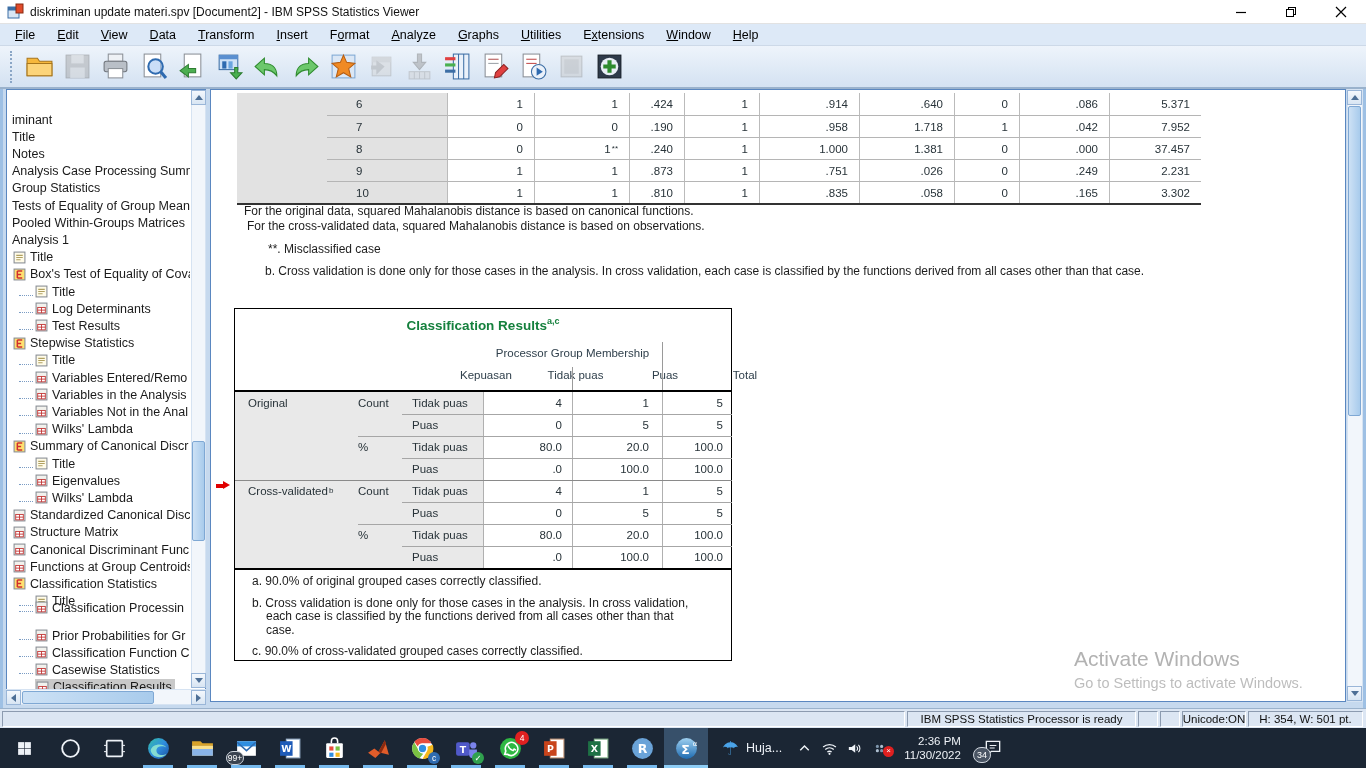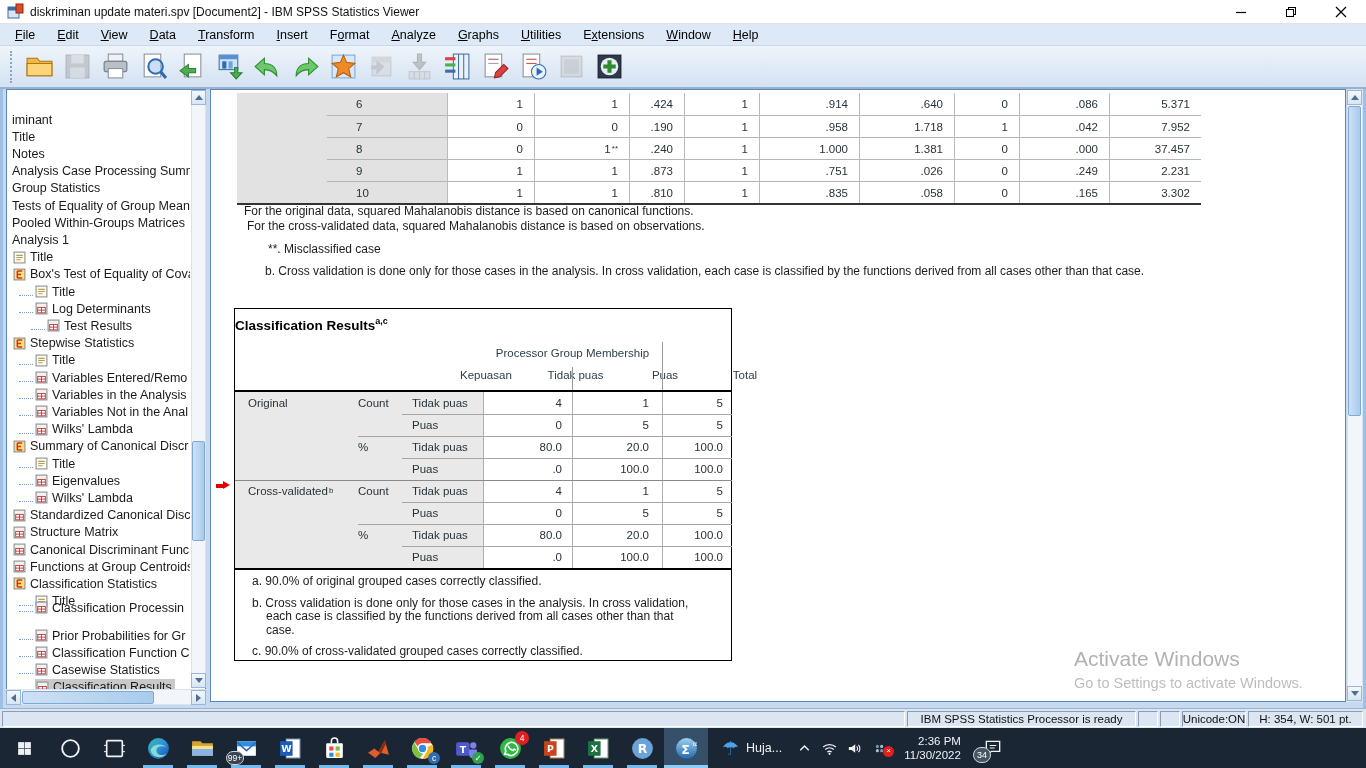--- a/index.html
+++ b/index.html
@@ -61,21 +61,21 @@
   .cw-label { width:90px; background:#e2e2e2; }
   .cw-case { width:120px; background:#e2e2e2; padding-left:29px; }
   .cw-val { justify-content:flex-end; padding-right:11px; border-left:1px solid #bbbbbb; }
   .cw-row.rb .cw-case, .cw-row.rb .cw-val { border-top:1px solid #b5b5b5; }
   .cw-cell sup { font-size:8px; line-height:8px; margin-left:1px; }
 
   .fn { position:absolute; font-size:12px; color:#1c1c1c; white-space:nowrap; }
 
   
   .cls-table { position:absolute; left:23px; top:218px; width:498px; height:353px; border:1px solid #000; background:#fff; }
-  .cls-title { position:absolute; top:7px; left:0; width:100%; font-size:13.5px; font-weight:bold; color:#000000; }
+  .cls-title { position:absolute; top:7px; left:0; width:100%; text-align:center; font-size:13.5px; font-weight:bold; color:#15803d; }
   .cls-title sup { font-size:9px; font-weight:bold; }
   .cls-span-header { position:absolute; left:248px; top:38px; width:179px; text-align:center; font-size:11.5px; color:#30404c; }
   .cls-h { position:absolute; top:60px; font-size:11.5px; color:#30404c;margin-left:48px; }
   .cls-line { position:absolute; background:#9a9a9a; }
   .cls-thick { position:absolute; background:#000; height:2px; left:0; width:497px; }
   .cls-labelbg { position:absolute; left:0; top:83px; width:248px; height:176px; background:#e9e9e9; }
   .cls-row { position:absolute; left:0; width:497px; height:22px; display:flex; }
   .cls-cell { font-size:11.5px; color:#283339; display:flex; align-items:center; }
   .cls-cell sup { font-size:8px; line-height:8px; margin-left:1px; }
   .c-group { width:123px; padding-left:13px; }
@@ -352,21 +352,21 @@
           <span class="ticon">
             <svg viewBox="0 0 12 12">
               <rect x="1" y="1" width="10" height="10" fill="#f2f2ee" stroke="#8a8f96"></rect>
               <rect x="2.5" y="5" width="7" height="5" fill="#fff" stroke="#c03030" stroke-width=".8"></rect>
               <line x1="2.5" y1="7.5" x2="9.5" y2="7.5" stroke="#c03030" stroke-width=".8"></line>
               <line x1="6" y1="5" x2="6" y2="10" stroke="#c03030" stroke-width=".8"></line>
             </svg>
           </span>
           <span>Log Determinants</span>
         </div>
-        <div class="tree-row" style="top: 227.4px; padding-left: 24px;">
+        <div class="tree-row" style="top: 227.4px; padding-left: 12px;">
           <span class="conn"></span>
           <span class="ticon">
             <svg viewBox="0 0 12 12">
               <rect x="1" y="1" width="10" height="10" fill="#f2f2ee" stroke="#8a8f96"></rect>
               <rect x="2.5" y="5" width="7" height="5" fill="#fff" stroke="#c03030" stroke-width=".8"></rect>
               <line x1="2.5" y1="7.5" x2="9.5" y2="7.5" stroke="#c03030" stroke-width=".8"></line>
               <line x1="6" y1="5" x2="6" y2="10" stroke="#c03030" stroke-width=".8"></line>
             </svg>
           </span>
           <span>Test Results</span>

